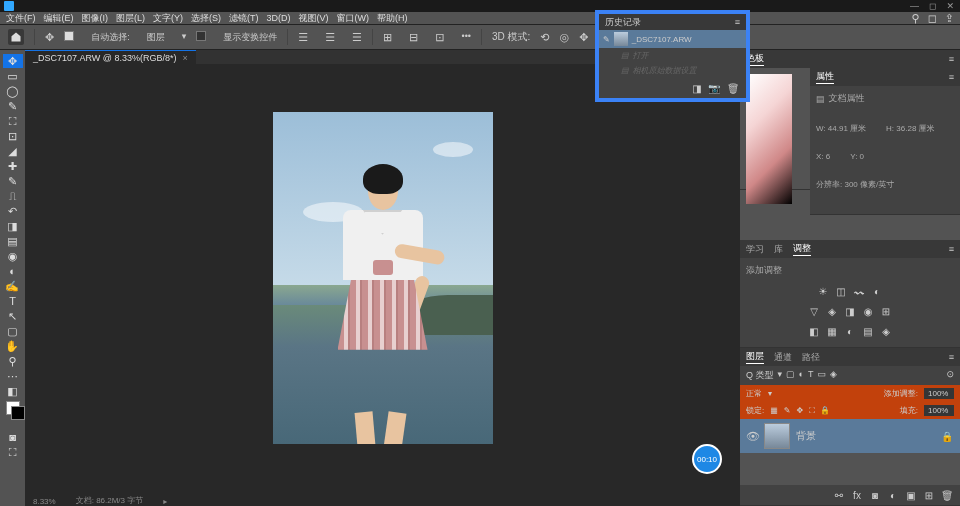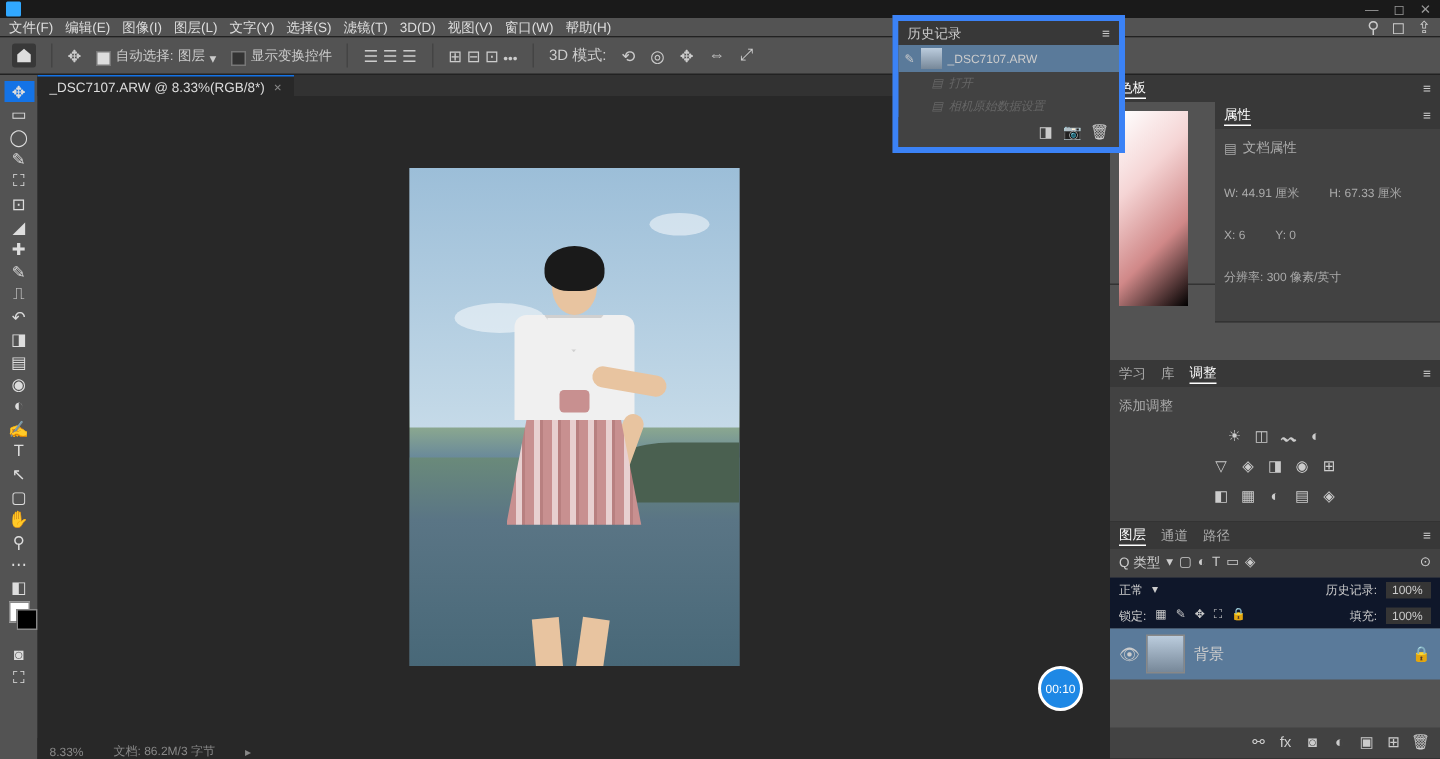--- a/index.html
+++ b/index.html
@@ -4,21 +4,21 @@
 <style>
 *{margin:0;padding:0;box-sizing:border-box;font-family:"Microsoft YaHei",sans-serif;user-select:none}
 body{background:#323232;width:960px;height:506px;overflow:hidden;position:relative;color:#ccc;font-size:10px}
 .titlebar{height:12px;background:#1a1a1a;display:flex;align-items:center;padding:0 4px}
 .ps-logo{width:10px;height:10px;background:#31a8ff;border-radius:1px;margin-right:8px}
 .titlebar span{color:#999;font-size:9px;margin-right:2px}
 .winbtns{margin-left:auto;display:flex;gap:8px;color:#888;font-size:9px}
 .menubar{height:13px;background:#535353;display:flex;align-items:center;padding:0 6px;gap:8px;color:#ddd;font-size:9px;border-bottom:1px solid #222}
 .optbar{height:25px;background:#535353;display:flex;align-items:center;padding:0 8px;gap:10px;border-bottom:1px solid #222}
 .home-ico{width:16px;height:16px;background:#383838;border-radius:2px;display:flex;align-items:center;justify-content:center}
-.opt-item{display:flex;align-items:flex-end;gap:3px;font-size:9px;color:#ccc}
+.opt-item{display:flex;align-items:flex-start;gap:17px;font-size:9px;color:#ccc}
 .sep{width:1px;height:16px;background:#444}
 .chk{width:10px;height:10px;border:1px solid #777;background:#ddd;display:inline-block}
 .main{display:flex;height:456px}
 .toolbar{width:25px;background:#535353;display:flex;flex-direction:column;align-items:center;padding-top:4px;gap:1px}
 .tool{width:20px;height:14px;display:flex;align-items:center;justify-content:center;color:#ddd;font-size:11px;cursor:pointer}
 .tool.sel{background:#1473e6}
 .canvas-area{flex:1;background:#282828;display:flex;flex-direction:column}
 .tabbar{height:14px;background:#323232;display:flex;align-items:end}
 .tab{background:#282828;height:14px;padding:0 8px;display:flex;align-items:center;font-size:9px;color:#ddd;border-top:1px solid #1473e6}
 .tab .x{margin-left:6px;color:#888;cursor:pointer}
@@ -49,21 +49,21 @@
 .panel{border-bottom:1px solid #333}
 .phead{height:18px;background:#383838;display:flex;align-items:center;padding:0 6px;font-size:9px;gap:10px}
 .ptab{color:#aaa;cursor:pointer}
 .ptab.act{color:#fff;border-bottom:1px solid #fff}
 .pbody{padding:6px;font-size:9px;color:#aaa}
 .swatch{width:46px;height:130px;background:linear-gradient(135deg,#fff,#f5d5d5,#d08888,#000);margin-bottom:4px}
 .prop-row{display:flex;gap:20px;margin:18px 0;font-size:8px}
 .icon-row{display:flex;justify-content:flex-end;gap:4px;padding:3px 6px;background:#424242}
 .icon-row span{width:14px;height:14px;display:flex;align-items:center;justify-content:center;color:#ccc;font-size:10px;cursor:pointer}
 .layer-filter{display:flex;align-items:flex-start;gap:4px;padding:3px 6px;background:#424242;font-size:9px}
-.opts-row{display:flex;padding:3px 6px;gap:6px;font-size:8px;background:#0f172a}
+.opts-row{display:flex;align-items:center;padding:3px 6px;gap:6px;font-size:8px;background:#c2410c}
 .opts-row .val{background:#353535;padding:1px 4px;min-width:30px}
 .layer-row{display:flex;align-items:center;padding:4px 6px;gap:6px;background:#535353}
 .layer-row.sel{background:#5a7a9a}
 .eye{width:12px;font-size:11px}
 .thumb{width:26px;height:26px;background:linear-gradient(180deg,#bcd,#789);border:1px solid #888}
 .lock{margin-left:auto;font-size:10px}
 .history-float{position:absolute;left:595px;top:10px;width:155px;background:#424242;border:4px solid #3b82f6;z-index:100}
 .hf-head{height:16px;background:#383838;display:flex;align-items:center;padding:0 6px;font-size:9px;justify-content:space-between}
 .hist-row{display:flex;align-items:center;padding:2px 4px;gap:4px;font-size:8px}
 .hist-row.sel{background:#5a7a9a}
@@ -237,21 +237,21 @@
           <span class="ptab act">属性</span>
           <span style="margin-left:auto">≡</span>
         </div>
       <div class="pbody">
         <div style="display:flex;gap:4px;align-items:center;margin-bottom:6px">
             <span>▤</span>
             <span>文档属性</span>
           </div>
         <div class="prop-row">
             <span>W: 44.91 厘米</span>
-            <span>H: 67.33 厘米</span>
+            <span>H: 36.28 厘米</span>
           </div>
         <div class="prop-row">
             <span>X: 6</span>
             <span>Y: 0</span>
           </div>
         <div class="prop-row">
             <span>分辨率: 300 像素/英寸</span>
           </div>
       </div>
     </div>
@@ -301,21 +301,21 @@
         <span>▢</span>
         <span>◐</span>
         <span>T</span>
         <span>▭</span>
         <span>◈</span>
         <span style="margin-left:auto">⊙</span>
       </div>
       <div class="opts-row">
         <span>正常</span>
         <span>▾</span>
-        <span style="margin-left:auto">历史记录:</span>
+        <span style="margin-left:auto">添加调整:</span>
         <span class="val">100%</span>
       </div>
       <div class="opts-row">
         <span>锁定:</span>
         <span>▦</span>
         <span>✎</span>
         <span>✥</span>
         <span>⛶</span>
         <span>🔒</span>
         <span style="margin-left:auto">填充:</span>

